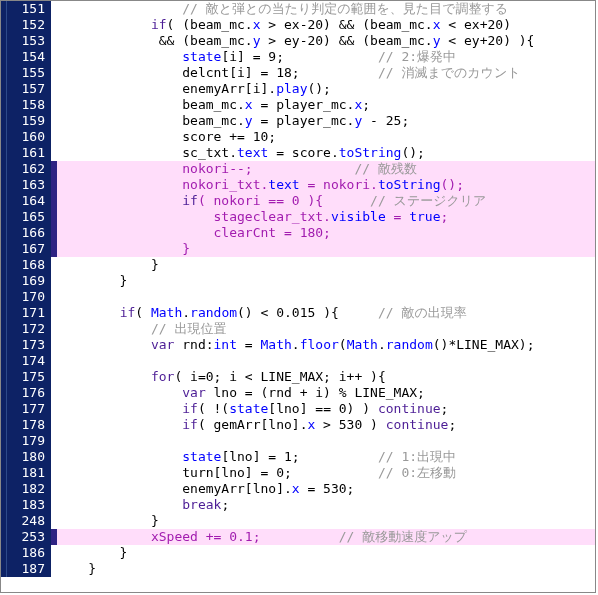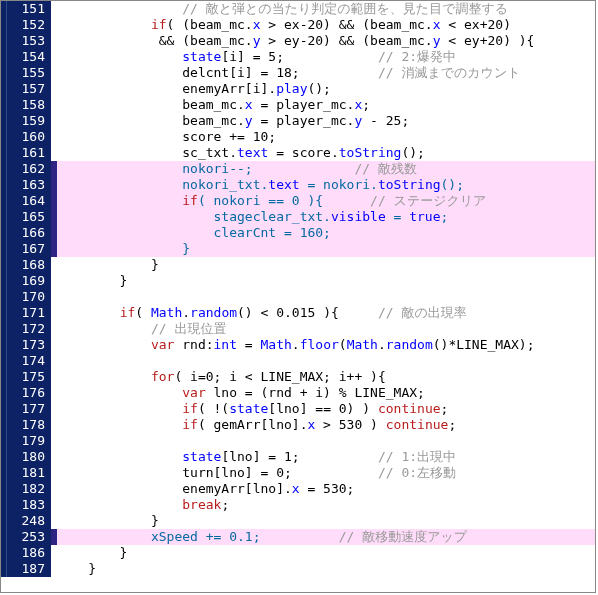--- a/index.html
+++ b/index.html
@@ -91,46 +91,46 @@
     color: #000000;
     background: #ffffff;
     white-space: pre;
   }
 
   
   .line.hl .strip { background: #2e2383; }
   .line.hl .codetext { background: #ffddfa; }
 
   
-  .kw    { color: #b91c1c; }
+  .kw    { color: #4c1d95; }
   .prop  { color: #0000ff; }
   .cm    { color: #999999; }
   .pl    { color: #000000; }
-  .line.hl .pl { color: #0369a1; }
+  .line.hl .pl { color: #a21caf; }
 </style>
 </head>
 <body>
 
 <div id="editor">
   <div class="code-area" id="code-area">
       <div class="line"><div class="gutter"><div class="lineno">151</div></div><div class="strip"></div><div class="codetext"><span class="pl">                </span><span class="cm">// 敵と弾との当たり判定の範囲を、見た目で調整する</span></div></div>
       <div class="line"><div class="gutter"><div class="lineno">152</div></div><div class="strip"></div><div class="codetext"><span class="pl">            </span><span class="kw">if</span><span class="pl">( (beam_mc.</span><span class="prop">x</span><span class="pl"> &gt; ex-20) &amp;&amp; (beam_mc.</span><span class="prop">x</span><span class="pl"> &lt; ex+20)</span></div></div>
       <div class="line"><div class="gutter"><div class="lineno">153</div></div><div class="strip"></div><div class="codetext"><span class="pl">             &amp;&amp; (beam_mc.</span><span class="prop">y</span><span class="pl"> &gt; ey-20) &amp;&amp; (beam_mc.</span><span class="prop">y</span><span class="pl"> &lt; ey+20) ){</span></div></div>
-      <div class="line"><div class="gutter"><div class="lineno">154</div></div><div class="strip"></div><div class="codetext"><span class="pl">                </span><span class="prop">state</span><span class="pl">[i] = 5;</span><span class="pl">            </span><span class="cm">// 2:爆発中</span></div></div>
+      <div class="line"><div class="gutter"><div class="lineno">154</div></div><div class="strip"></div><div class="codetext"><span class="pl">                </span><span class="prop">state</span><span class="pl">[i] = 9;</span><span class="pl">            </span><span class="cm">// 2:爆発中</span></div></div>
       <div class="line"><div class="gutter"><div class="lineno">155</div></div><div class="strip"></div><div class="codetext"><span class="pl">                delcnt[i] = 18;</span><span class="pl">          </span><span class="cm">// 消滅までのカウント</span></div></div>
       <div class="line"><div class="gutter"><div class="lineno">157</div></div><div class="strip"></div><div class="codetext"><span class="pl">                enemyArr[i].</span><span class="prop">play</span><span class="pl">();</span></div></div>
       <div class="line"><div class="gutter"><div class="lineno">158</div></div><div class="strip"></div><div class="codetext"><span class="pl">                beam_mc.</span><span class="prop">x</span><span class="pl"> = player_mc.</span><span class="prop">x</span><span class="pl">;</span></div></div>
       <div class="line"><div class="gutter"><div class="lineno">159</div></div><div class="strip"></div><div class="codetext"><span class="pl">                beam_mc.</span><span class="prop">y</span><span class="pl"> = player_mc.</span><span class="prop">y</span><span class="pl"> - 25;</span></div></div>
       <div class="line"><div class="gutter"><div class="lineno">160</div></div><div class="strip"></div><div class="codetext"><span class="pl">                score += 10;</span></div></div>
       <div class="line"><div class="gutter"><div class="lineno">161</div></div><div class="strip"></div><div class="codetext"><span class="pl">                sc_txt.</span><span class="prop">text</span><span class="pl"> = score.</span><span class="prop">toString</span><span class="pl">();</span></div></div>
       <div class="line hl"><div class="gutter"><div class="lineno">162</div></div><div class="strip"></div><div class="codetext"><span class="pl">                nokori--;</span><span class="pl">             </span><span class="cm">// 敵残数</span></div></div>
       <div class="line hl"><div class="gutter"><div class="lineno">163</div></div><div class="strip"></div><div class="codetext"><span class="pl">                nokori_txt.</span><span class="prop">text</span><span class="pl"> = nokori.</span><span class="prop">toString</span><span class="pl">();</span></div></div>
       <div class="line hl"><div class="gutter"><div class="lineno">164</div></div><div class="strip"></div><div class="codetext"><span class="pl">                </span><span class="kw">if</span><span class="pl">( nokori == 0 ){</span><span class="pl">      </span><span class="cm">// ステージクリア</span></div></div>
       <div class="line hl"><div class="gutter"><div class="lineno">165</div></div><div class="strip"></div><div class="codetext"><span class="pl">                    stageclear_txt.</span><span class="prop">visible</span><span class="pl"> = </span><span class="prop">true</span><span class="pl">;</span></div></div>
-      <div class="line hl"><div class="gutter"><div class="lineno">166</div></div><div class="strip"></div><div class="codetext"><span class="pl">                    clearCnt = 160;</span></div></div>
+      <div class="line hl"><div class="gutter"><div class="lineno">166</div></div><div class="strip"></div><div class="codetext"><span class="pl">                    clearCnt = 180;</span></div></div>
       <div class="line hl"><div class="gutter"><div class="lineno">167</div></div><div class="strip"></div><div class="codetext"><span class="pl">                }</span></div></div>
       <div class="line"><div class="gutter"><div class="lineno">168</div></div><div class="strip"></div><div class="codetext"><span class="pl">            }</span></div></div>
       <div class="line"><div class="gutter"><div class="lineno">169</div></div><div class="strip"></div><div class="codetext"><span class="pl">        }</span></div></div>
       <div class="line"><div class="gutter"><div class="lineno">170</div></div><div class="strip"></div><div class="codetext"><span class="pl"></span></div></div>
       <div class="line"><div class="gutter"><div class="lineno">171</div></div><div class="strip"></div><div class="codetext"><span class="pl">        </span><span class="kw">if</span><span class="pl">( </span><span class="prop">Math</span><span class="pl">.</span><span class="prop">random</span><span class="pl">() &lt; 0.015 ){</span><span class="pl">     </span><span class="cm">// 敵の出現率</span></div></div>
       <div class="line"><div class="gutter"><div class="lineno">172</div></div><div class="strip"></div><div class="codetext"><span class="pl">            </span><span class="cm">// 出現位置</span></div></div>
       <div class="line"><div class="gutter"><div class="lineno">173</div></div><div class="strip"></div><div class="codetext"><span class="pl">            </span><span class="kw">var</span><span class="pl"> rnd:</span><span class="prop">int</span><span class="pl"> = </span><span class="prop">Math</span><span class="pl">.</span><span class="prop">floor</span><span class="pl">(</span><span class="prop">Math</span><span class="pl">.</span><span class="prop">random</span><span class="pl">()*LINE_MAX);</span></div></div>
       <div class="line"><div class="gutter"><div class="lineno">174</div></div><div class="strip"></div><div class="codetext"><span class="pl"></span></div></div>
       <div class="line"><div class="gutter"><div class="lineno">175</div></div><div class="strip"></div><div class="codetext"><span class="pl">            </span><span class="kw">for</span><span class="pl">( i=0; i &lt; LINE_MAX; i++ ){</span></div></div>
       <div class="line"><div class="gutter"><div class="lineno">176</div></div><div class="strip"></div><div class="codetext"><span class="pl">                </span><span class="kw">var</span><span class="pl"> lno = (rnd + i) % LINE_MAX;</span></div></div>

